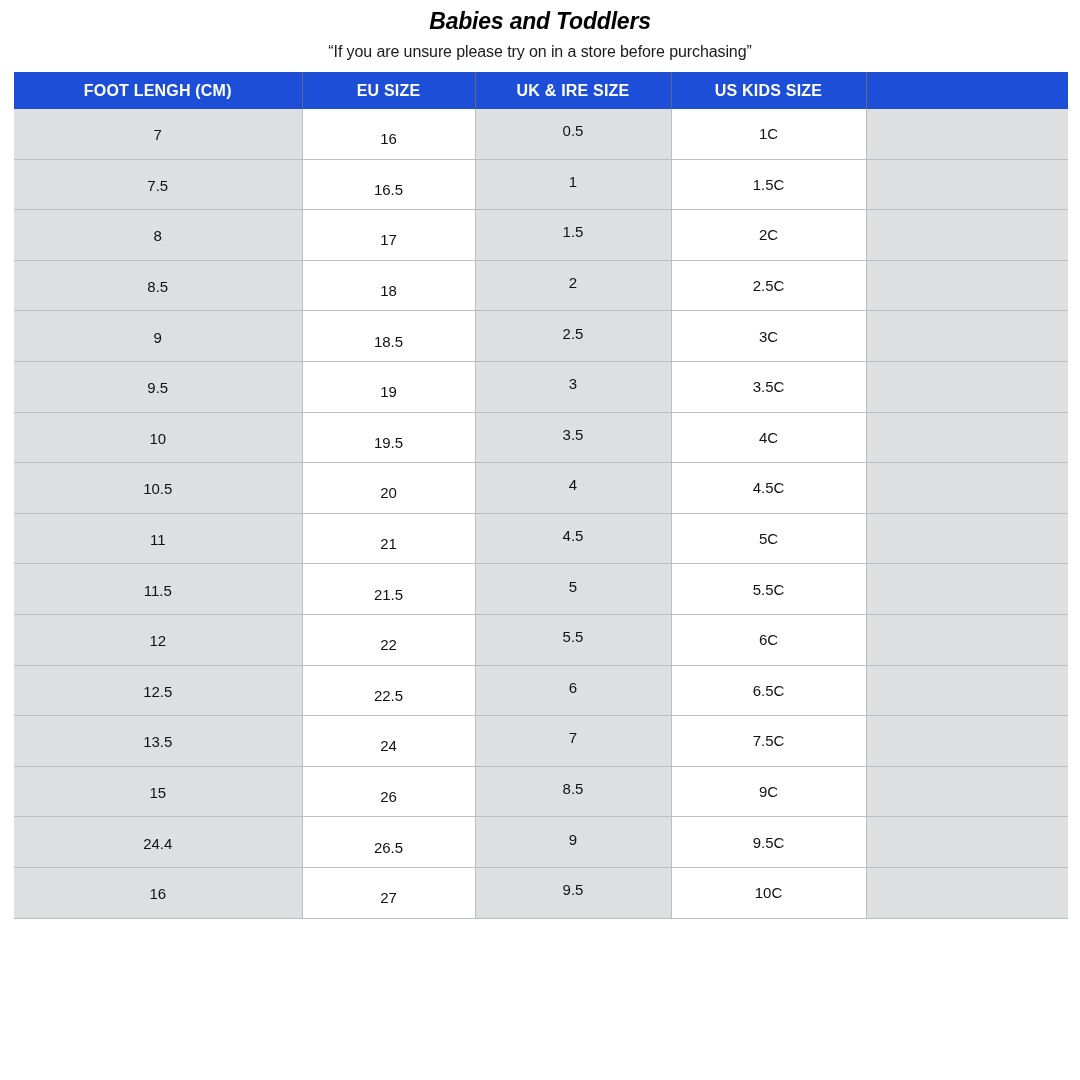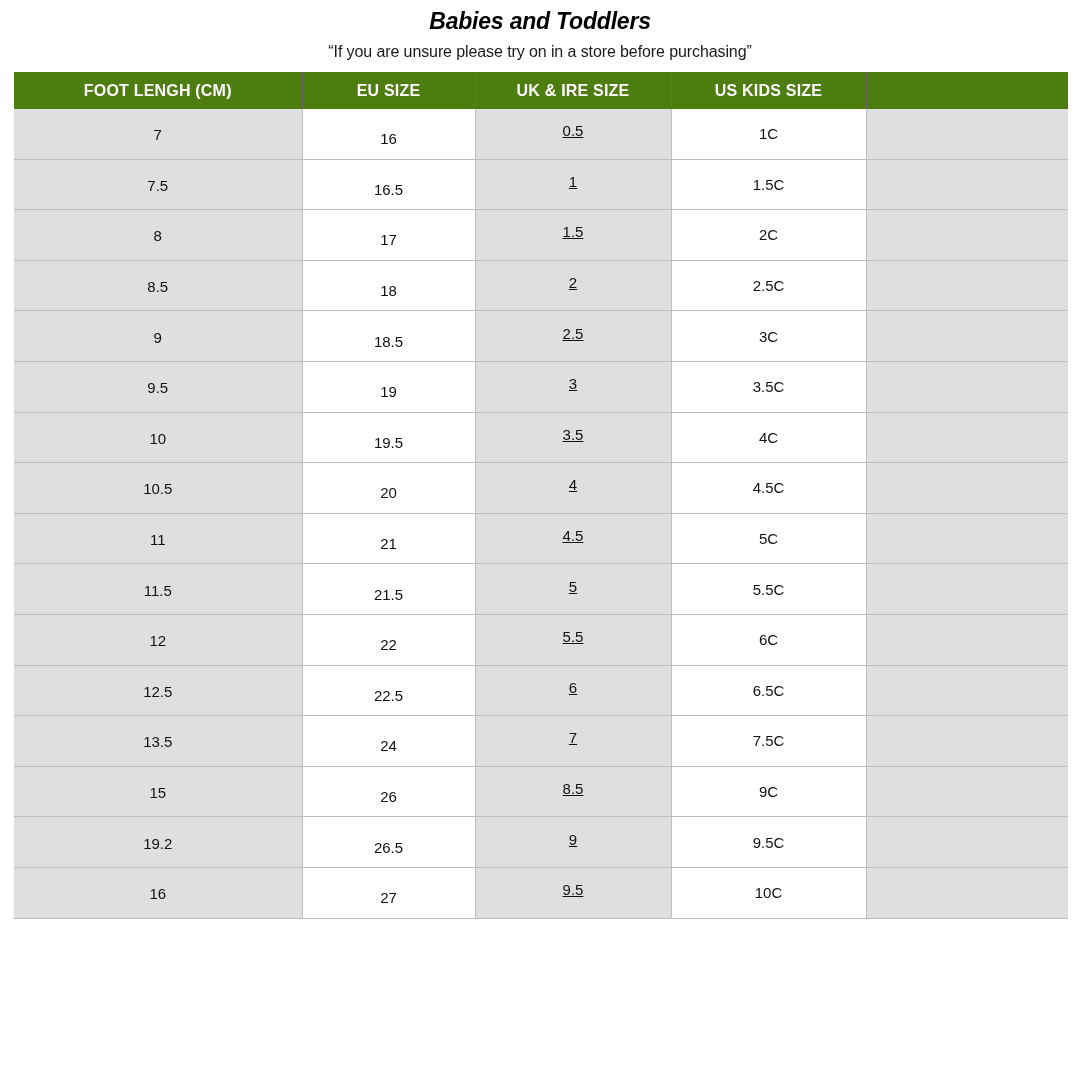--- a/index.html
+++ b/index.html
@@ -58,21 +58,21 @@
   }
 
   
   col.c1 { width: 288px; }
   col.c2 { width: 173px; }
   col.c3 { width: 196px; }
   col.c4 { width: 195px; }
   col.c5 { width: 202px; }
 
   thead th {
-    background: #4d7c0f;
+    background: #1d4ed8;
     color: #ffffff;
     font-size: 16px;
     font-weight: bold;
     height: 37px;
     text-align: center;
     vertical-align: middle;
     letter-spacing: 0.2px;
     border-right: 1px solid #6b6668;
     padding: 0;
   }
@@ -98,21 +98,21 @@
 
   
   tbody td.shade {
     background: #dedfe1;
   }
 
   
   .cell-in { display: block; line-height: 1; }
   td.col1 .cell-in { position: relative; top: 1px; }
   td.col2 .cell-in { position: relative; top: 5px; }
-  td.col3 .cell-in { position: relative; top: -3px; text-decoration: underline; }
+  td.col3 .cell-in { position: relative; top: -3px; }
   td.col4 .cell-in { position: relative; top: 0px; }
 
   tbody tr:last-child td {
     border-bottom: 1px solid #bcbfc2;
   }
 </style>
 </head>
 <body>
 
 <div class="page">
@@ -374,21 +374,21 @@
             </td>
             <td class="col4">
               <span class="cell-in">9C</span>
             </td>
             <td class="col5 shade last-col">
               <span class="cell-in"></span>
             </td>
           </tr>
           <tr>
             <td class="col1 shade">
-              <span class="cell-in">19.2</span>
+              <span class="cell-in">24.4</span>
             </td>
             <td class="col2">
               <span class="cell-in">26.5</span>
             </td>
             <td class="col3 shade">
               <span class="cell-in">9</span>
             </td>
             <td class="col4">
               <span class="cell-in">9.5C</span>
             </td>

